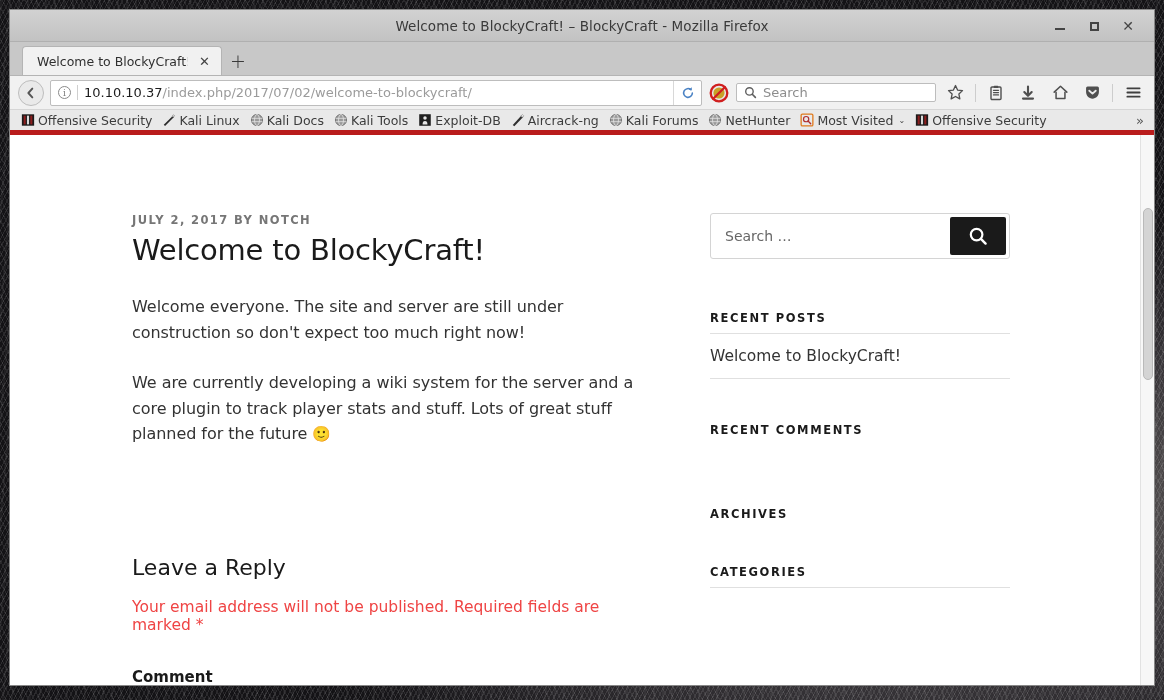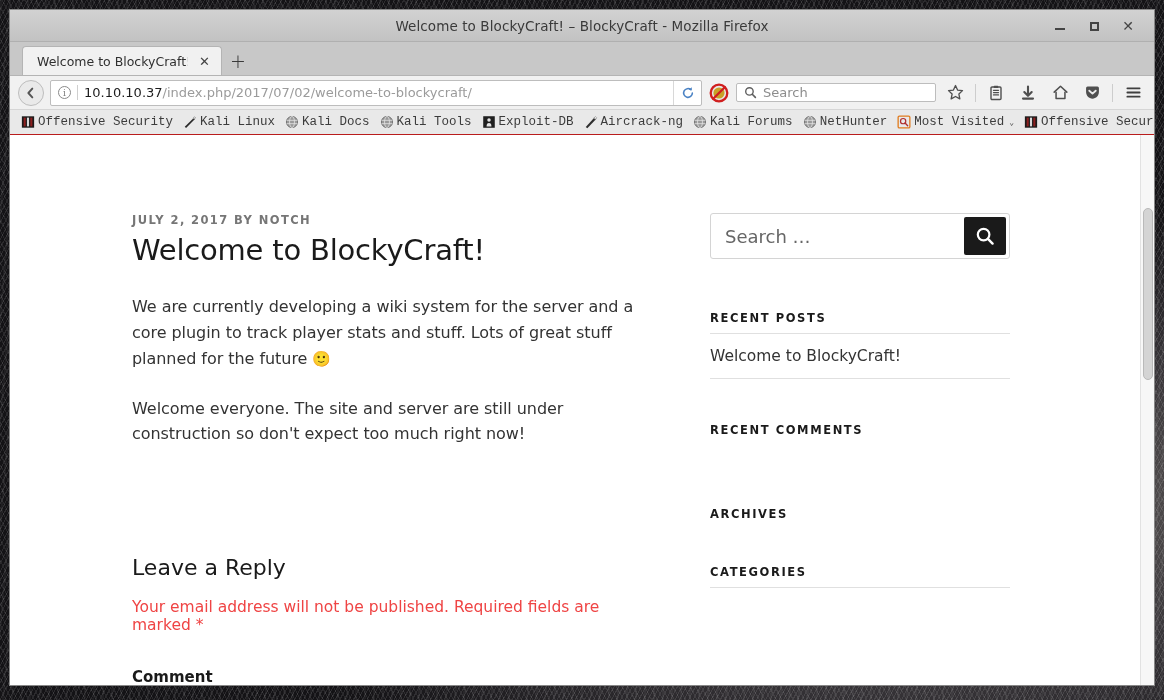--- a/index.html
+++ b/index.html
@@ -130,25 +130,25 @@
     font-size: 13px; color: #8d8d8d;
   }
   .tb-ic { width: 26px; height: 26px; display: flex;
            align-items: center; justify-content: center; color: #4f4f4f; }
   .tb-sep { width: 1px; height: 18px; background: #cdcdcd; margin: 0 1px; }
 
   
   #bookmarks {
     height: 25px; flex: 0 0 25px;
     background: #e9e9e9;
-    border-bottom: 1px solid #b91c1c;
+    border-bottom: 5px solid #b91c1c;
     display: flex; align-items: center;
     padding: 0 4px 0 6px; gap: 0;
     font-size: 12.5px; color: #3c3c3c;
-    overflow: hidden; white-space: nowrap; font-family: Liberation Mono, monospace;
+    overflow: hidden; white-space: nowrap;
   }
   .bm { display: flex; align-items: center; gap: 3px; padding: 0 5px; height: 21px; }
   .bm-label { white-space: nowrap; }
   .bm-chev { font-size: 8px; margin-left: 2px; color: #444; }
   .ic16 { width: 14px; height: 14px; flex: 0 0 14px; display:block; }
   #bm-overflow { margin-left: auto; padding: 0 6px; font-size: 13px; color: #555; }
 
   
   #viewport {
     flex: 1; background: #fff; position: relative;
@@ -215,21 +215,21 @@
 
   
   #searchform {
     display: flex; height: 46px;
     border: 1px solid #d4d4d4; border-radius: 3px;
     background: #fff; overflow: hidden;
     margin-bottom: 52px;
   }
   #searchinput {
     flex: 1; border: none; outline: none;
-    padding: 0 14px; font-size: 18px; color: #555;
+    padding: 0 14px; font-size: 14px; color: #555;
     font-family: "DejaVu Sans", "Liberation Sans", sans-serif;
     background: transparent;
   }
   #searchinput::placeholder { color: #666; }
   #searchsubmit {
     width: 56px; background: #1a1a1a; border: none;
     display: flex; align-items: center; justify-content: center;
     margin: 3px 3px 3px 0; border-radius: 2px;
   }
   .widget { margin-bottom: 44px; }
@@ -449,22 +449,22 @@
       <div id="bm-overflow">»</div>
     </div>
 
     <div id="viewport">
       <div id="pagecontent">
         <div id="wp">
 
           <div id="article">
             <div class="post-meta">JULY 2, 2017 BY NOTCH</div>
             <h1 class="post-title">Welcome to BlockyCraft!</h1>
+            <p class="post-p">Welcome everyone. The site and server are still under construction so don't expect too much right now!</p>
             <p class="post-p"><span>We are currently developing a wiki system for the server and a core plugin to track player stats and stuff. Lots of great stuff planned for the future </span><span class="emoji">🙂</span></p>
-            <p class="post-p">Welcome everyone. The site and server are still under construction so don't expect too much right now!</p>
 
             <h2 class="reply-title">Leave a Reply</h2>
             <p class="reply-note">Your email address will not be published. Required fields are marked *</p>
             <div class="comment-label">Comment</div>
 
           </div>
 
           <div id="sidebar">
 
             <div id="searchform">

